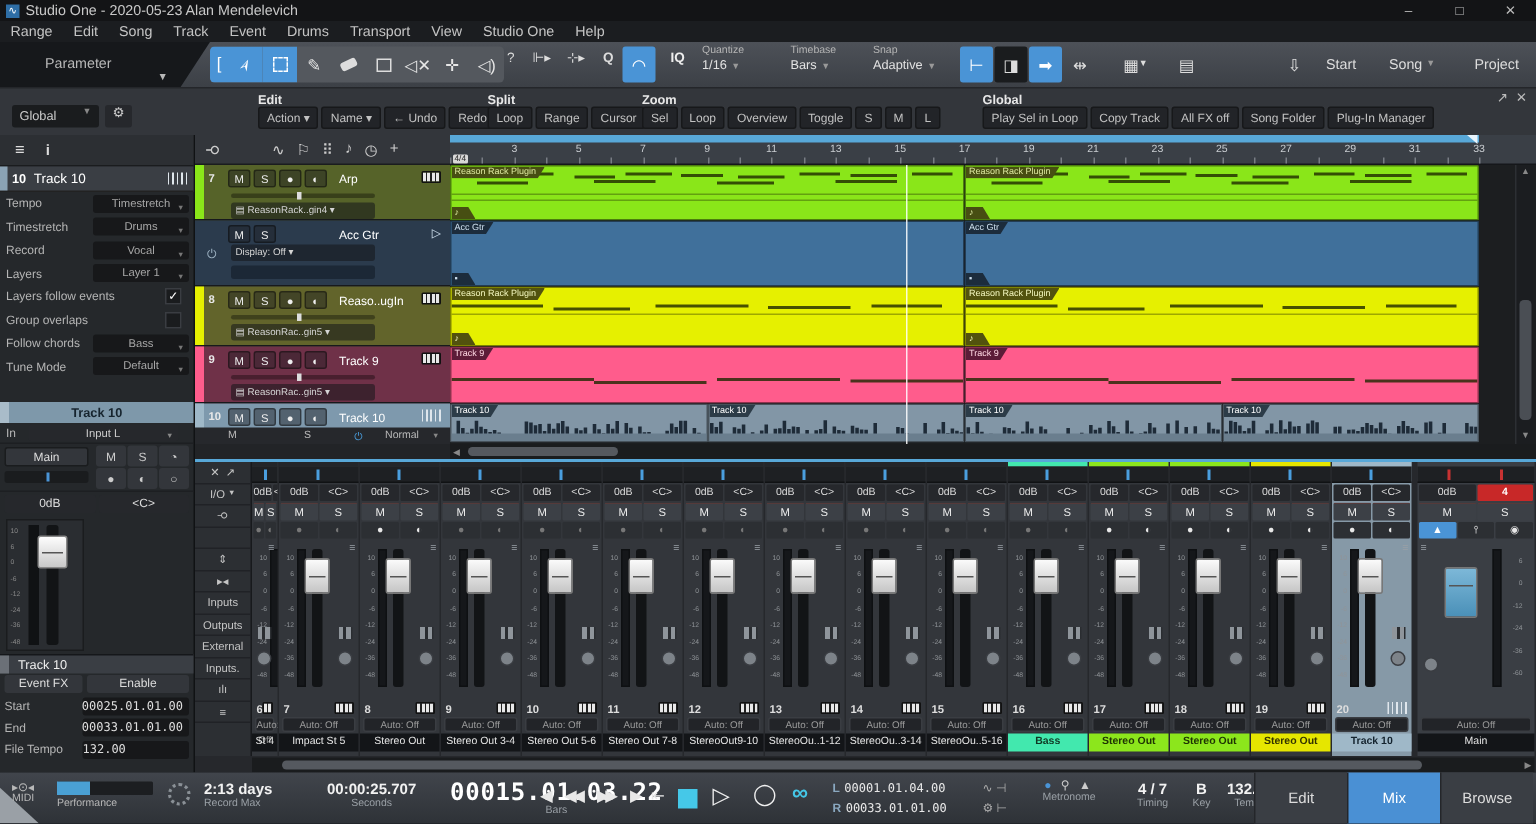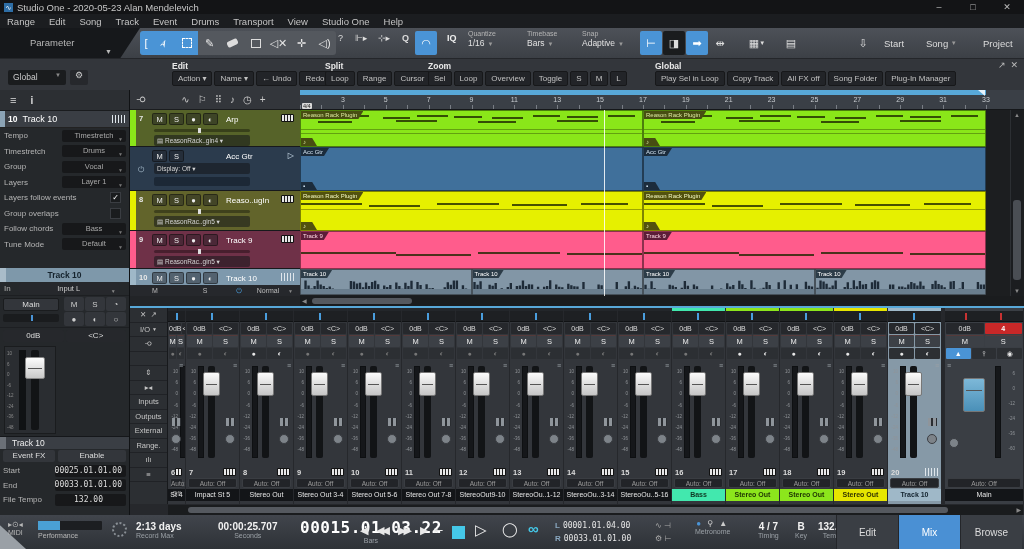--- a/index.html
+++ b/index.html
@@ -74,21 +74,21 @@
   #inserts { position:absolute; left:58px; top:2px; width:70px; height:88px; background:#34383d; border:1px solid #1a1c1e; }
   #inserts .ih { height:13px; font-size:7.5px; color:#ddd; padding:2px 3px; }
   #inserts .ih .pw { color:#4aa0e0; margin-right:2px; }
   #inserts .ih .plus { float:right; color:#aaa; }
   .insitem { margin:2px 2px; height:11px; background:#42464c; border-radius:2px; font-size:7px; color:#ddd; padding:1px 3px; white-space:nowrap; overflow:hidden; }
   .insitem .pw { color:#4aa0e0; margin-right:2px; }
   #evhdr { height:13px; background:#3a3e44; font-size:8.5px; color:#eee; padding-left:12px; line-height:13px; position:relative; border-top:1px solid #15171a; }
   #evhdr .tab2 { position:absolute; left:0; top:0; width:6px; height:100%; background:#6b7077; }
   .evrow { display:flex; align-items:center; height:14.5px; font-size:8px; color:#b5b5b5; padding:0 3px; }
   .evrow .lab { width:52px; }
-  .evrow .val { flex:1; height:12px; background:#17181a; border-radius:2px; color:#ddd; font-size:8px; text-align:center; padding-right:4px; line-height:12px; font-family:"DejaVu Sans Mono",monospace; }
+  .evrow .val { flex:1; height:12px; background:#17181a; border-radius:2px; color:#ddd; font-size:8px; text-align:left; padding-right:4px; line-height:12px; font-family:"DejaVu Sans Mono",monospace; }
   .evrow .btn { flex:1; height:12px; background:#33363b; border-radius:2px; color:#ddd; font-size:8px; text-align:center; line-height:12px; }
   
   #arrange { left:130px; top:90px; width:894px; height:216px; background:#222427; overflow:hidden; }
   #arr-tools { position:absolute; left:0; top:0; width:170px; height:20px; background:#33363b; border-bottom:1px solid #1a1c1e; display:flex; align-items:center; gap:8px; padding-left:8px; font-size:10px; color:#ccc; }
   #ruler { position:absolute; left:170px; top:0; width:724px; height:20px; background:#3a3f46; border-bottom:1px solid #15171a; }
   #loopbar { position:absolute; left:0; top:0; width:686px; height:5px; background:#58a8d8; }
   #loopend { position:absolute; left:678px; top:0; width:0; height:0; border-top:6px solid #e8f4fc; border-left:7px solid transparent; }
   .rnum { position:absolute; top:6px; font-size:7px; color:#c9cdd1; transform:translateX(-50%); }
   .rtick { position:absolute; bottom:0; width:1px; height:4px; background:#787d84; }
   #timesig { position:absolute; left:2px; top:13px; background:#d8d8d8; color:#222; font-size:5.5px; padding:0 1px; border-radius:1px; }
@@ -290,21 +290,21 @@
   <div id="insp-params">
       <div class="prow">
         <span>Tempo</span>
         <span class="pv">Timestretch<i>▼</i></span>
       </div>
       <div class="prow">
         <span>Timestretch</span>
         <span class="pv">Drums<i>▼</i></span>
       </div>
       <div class="prow">
-        <span>Group</span>
+        <span>Record</span>
         <span class="pv">Vocal<i>▼</i></span>
       </div>
       <div class="prow">
         <span>Layers</span>
         <span class="pv">Layer 1<i>▼</i></span>
       </div>
       <div class="prow">
         <span>Layers follow events</span>
         <span class="chk">✓</span>
       </div>
@@ -656,21 +656,21 @@
     <div class="r"><span>I/O</span>&nbsp;<span style="font-size:5px;">▼</span></div>
     <div class="r">
         <span style="transform:rotate(90deg);display:inline-block;">⚲</span>
       </div>
     <div class="r"></div>
     <div class="r">⇕</div>
     <div class="r">▸◂</div>
     <div class="r">Inputs</div>
     <div class="r">Outputs</div>
     <div class="r">External</div>
-    <div class="r">Range.</div>
+    <div class="r">Inputs.</div>
     <div class="r">ılı</div>
     <div class="r">≡</div>
   </div>
   <div id="strips">
       <div class="strip" style="width: 17px; min-width: 17px; overflow: hidden;">
         <div class="cstrip" style="background: rgb(35, 38, 42);"></div>
         <div class="panrow">
           <i></i>
         </div>
         <div class="volrow">

